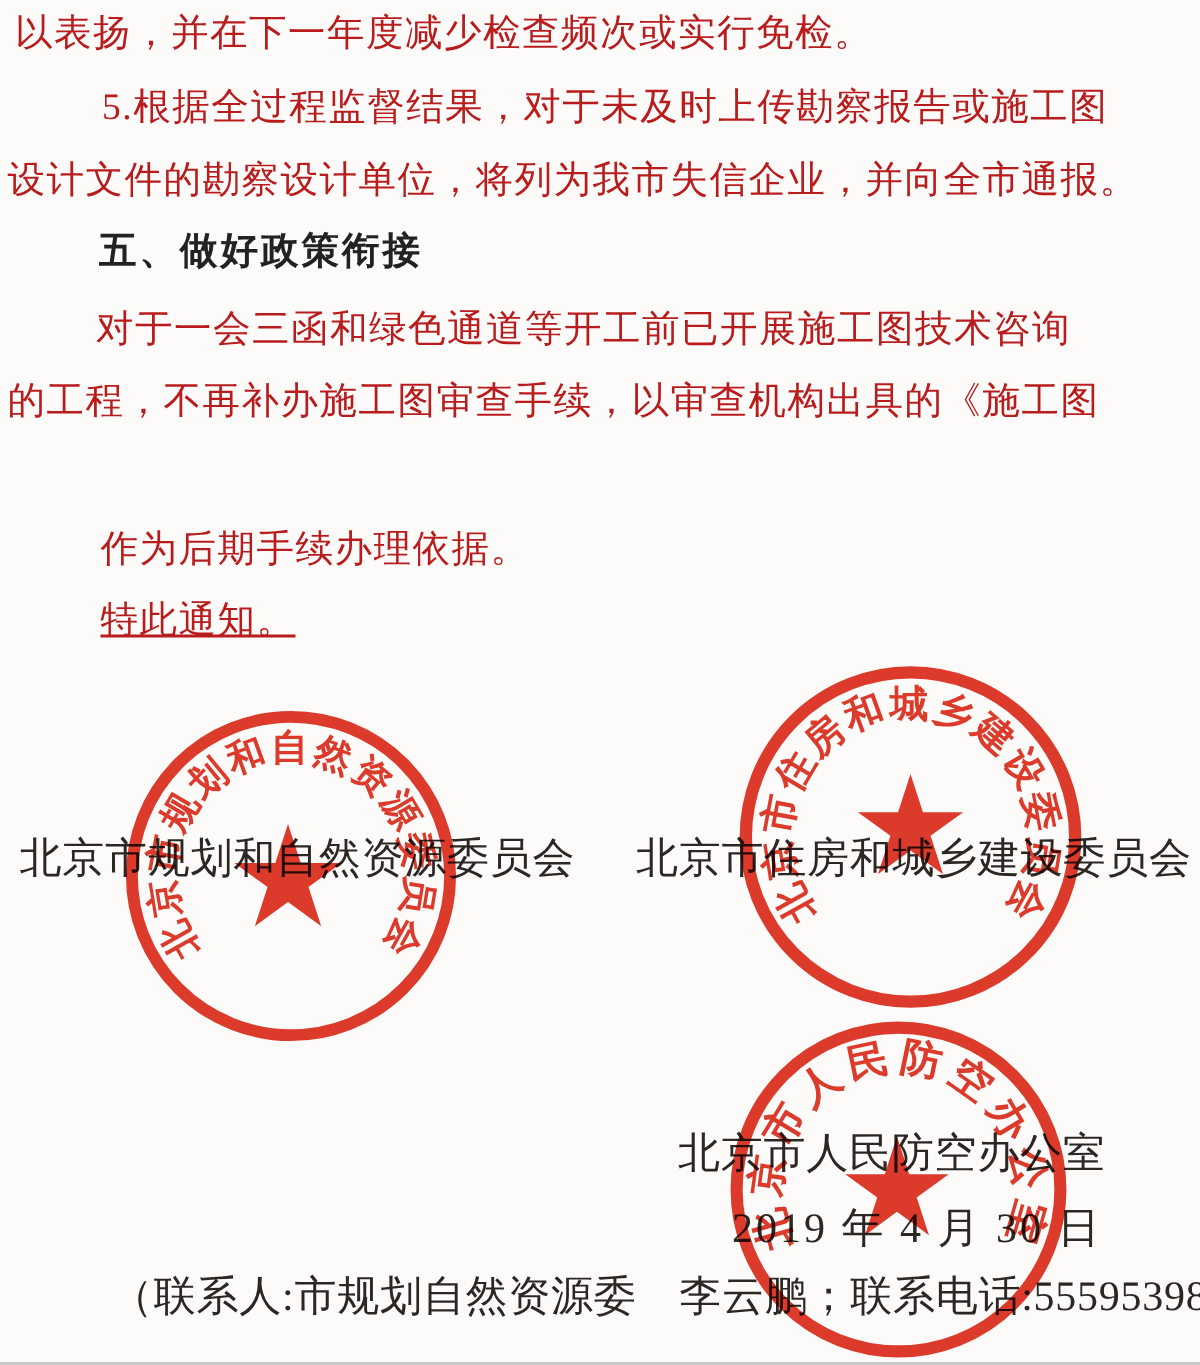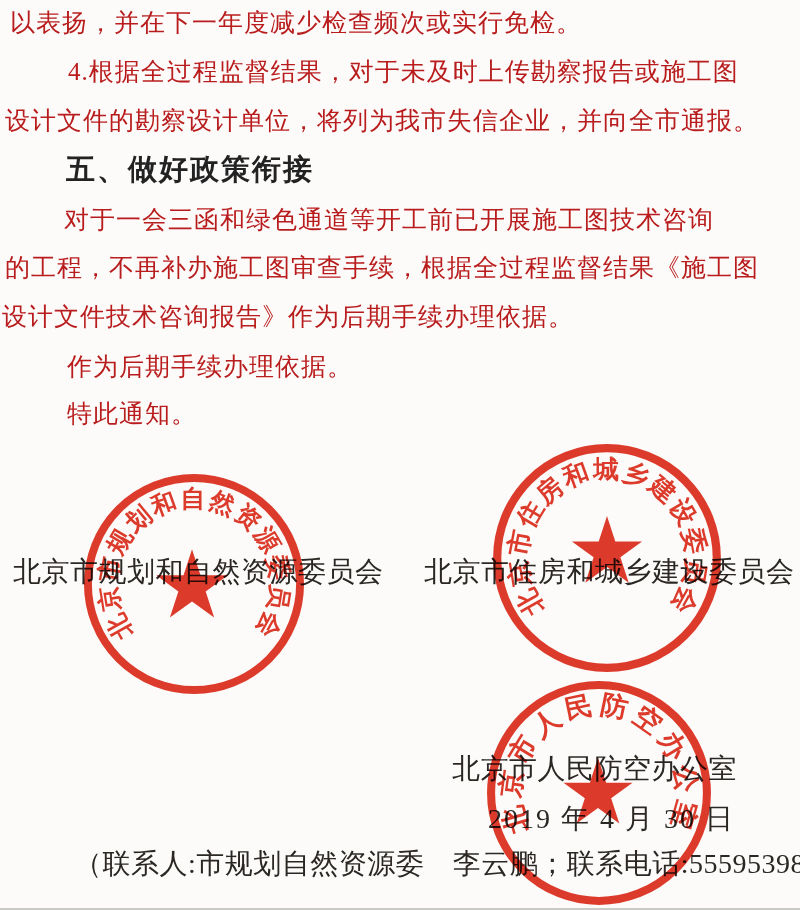--- a/index.html
+++ b/index.html
@@ -20,21 +20,21 @@
     position: absolute;
     white-space: nowrap;
     font-size: 25px;
     color: #b91c1c;
     letter-spacing: 1px;
     line-height: 1.2;
   }
   .heading {
     font-family: "Liberation Sans", sans-serif;
     font-weight: bold;
-    font-size: 29px;
+    font-size: 25px;
     letter-spacing: 2px;
     color: #222;
   }
   .sig {
     position: absolute;
     white-space: nowrap;
     font-size: 28px;
     color: #2b2824;
     letter-spacing: 0.5px;
   }
@@ -50,44 +50,43 @@
   }
   
   #bl0 { left: 10px;  top: 8px;   }
   #bl1 { left: 68px;  top: 57px;  }
   #bl2 { left: 5px;   top: 106px; }
   #bl3 { left: 66px;  top: 152px; }
   #bl4 { left: 64px;  top: 205px; }
   #bl5 { left: 5px;   top: 253px; }
   #bl6 { left: 2px;   top: 302px; }
   #bl7 { left: 67px;  top: 352px; }
-  #bl8 { left: 67px;  top: 399px; }
+  #bl8 { left: 67px;  top: 399px; text-decoration: underline; }
   
   #org-left   { left: 13px;  top: 553px; }
   #org-right  { left: 424px; top: 553px; }
   #org-office { left: 452px; top: 750px; }
   #sig-date   { left: 488px; top: 800px; letter-spacing: 2px; }
   #contact    { left: 74px;  top: 845px; font-size: 28px; }
   
   #seal-1 { left: 80px;  top: 470px; width: 228px; height: 228px; }
   #seal-2 { left: 489px; top: 440px; width: 236px; height: 236px; }
   #seal-3 { left: 483px; top: 677px; width: 232px; height: 232px; }
 </style>
 </head>
 <body>
 
 <div class="page">
 
   <div id="bl0" class="line">以表扬，并在下一年度减少检查频次或实行免检。</div>
-  <div id="bl1" class="line">4.根据全过程监督结果，对于未及时上传勘察报告或施工图</div>
+  <div id="bl1" class="line">5.根据全过程监督结果，对于未及时上传勘察报告或施工图</div>
   <div id="bl2" class="line">设计文件的勘察设计单位，将列为我市失信企业，并向全市通报。</div>
   <div id="bl3" class="line heading">五、做好政策衔接</div>
   <div id="bl4" class="line">对于一会三函和绿色通道等开工前已开展施工图技术咨询</div>
-  <div id="bl5" class="line">的工程，不再补办施工图审查手续，根据全过程监督结果《施工图</div>
-  <div id="bl6" class="line">设计文件技术咨询报告》作为后期手续办理依据。</div>
+  <div id="bl5" class="line">的工程，不再补办施工图审查手续，以审查机构出具的《施工图</div>
   <div id="bl7" class="line">作为后期手续办理依据。</div>
   <div id="bl8" class="line">特此通知。</div>
 
   <div id="org-left" class="sig">北京市规划和自然资源委员会</div>
   <div id="org-right" class="sig">北京市住房和城乡建设委员会</div>
   <div id="org-office" class="sig">北京市人民防空办公室</div>
   <div id="sig-date" class="sig">2019 年 4 月 30 日</div>
   <div id="contact" class="sig">（联系人:市规划自然资源委　李云鹏；联系电话:55595398）</div>
 
   <div id="seal-1" class="seal">

